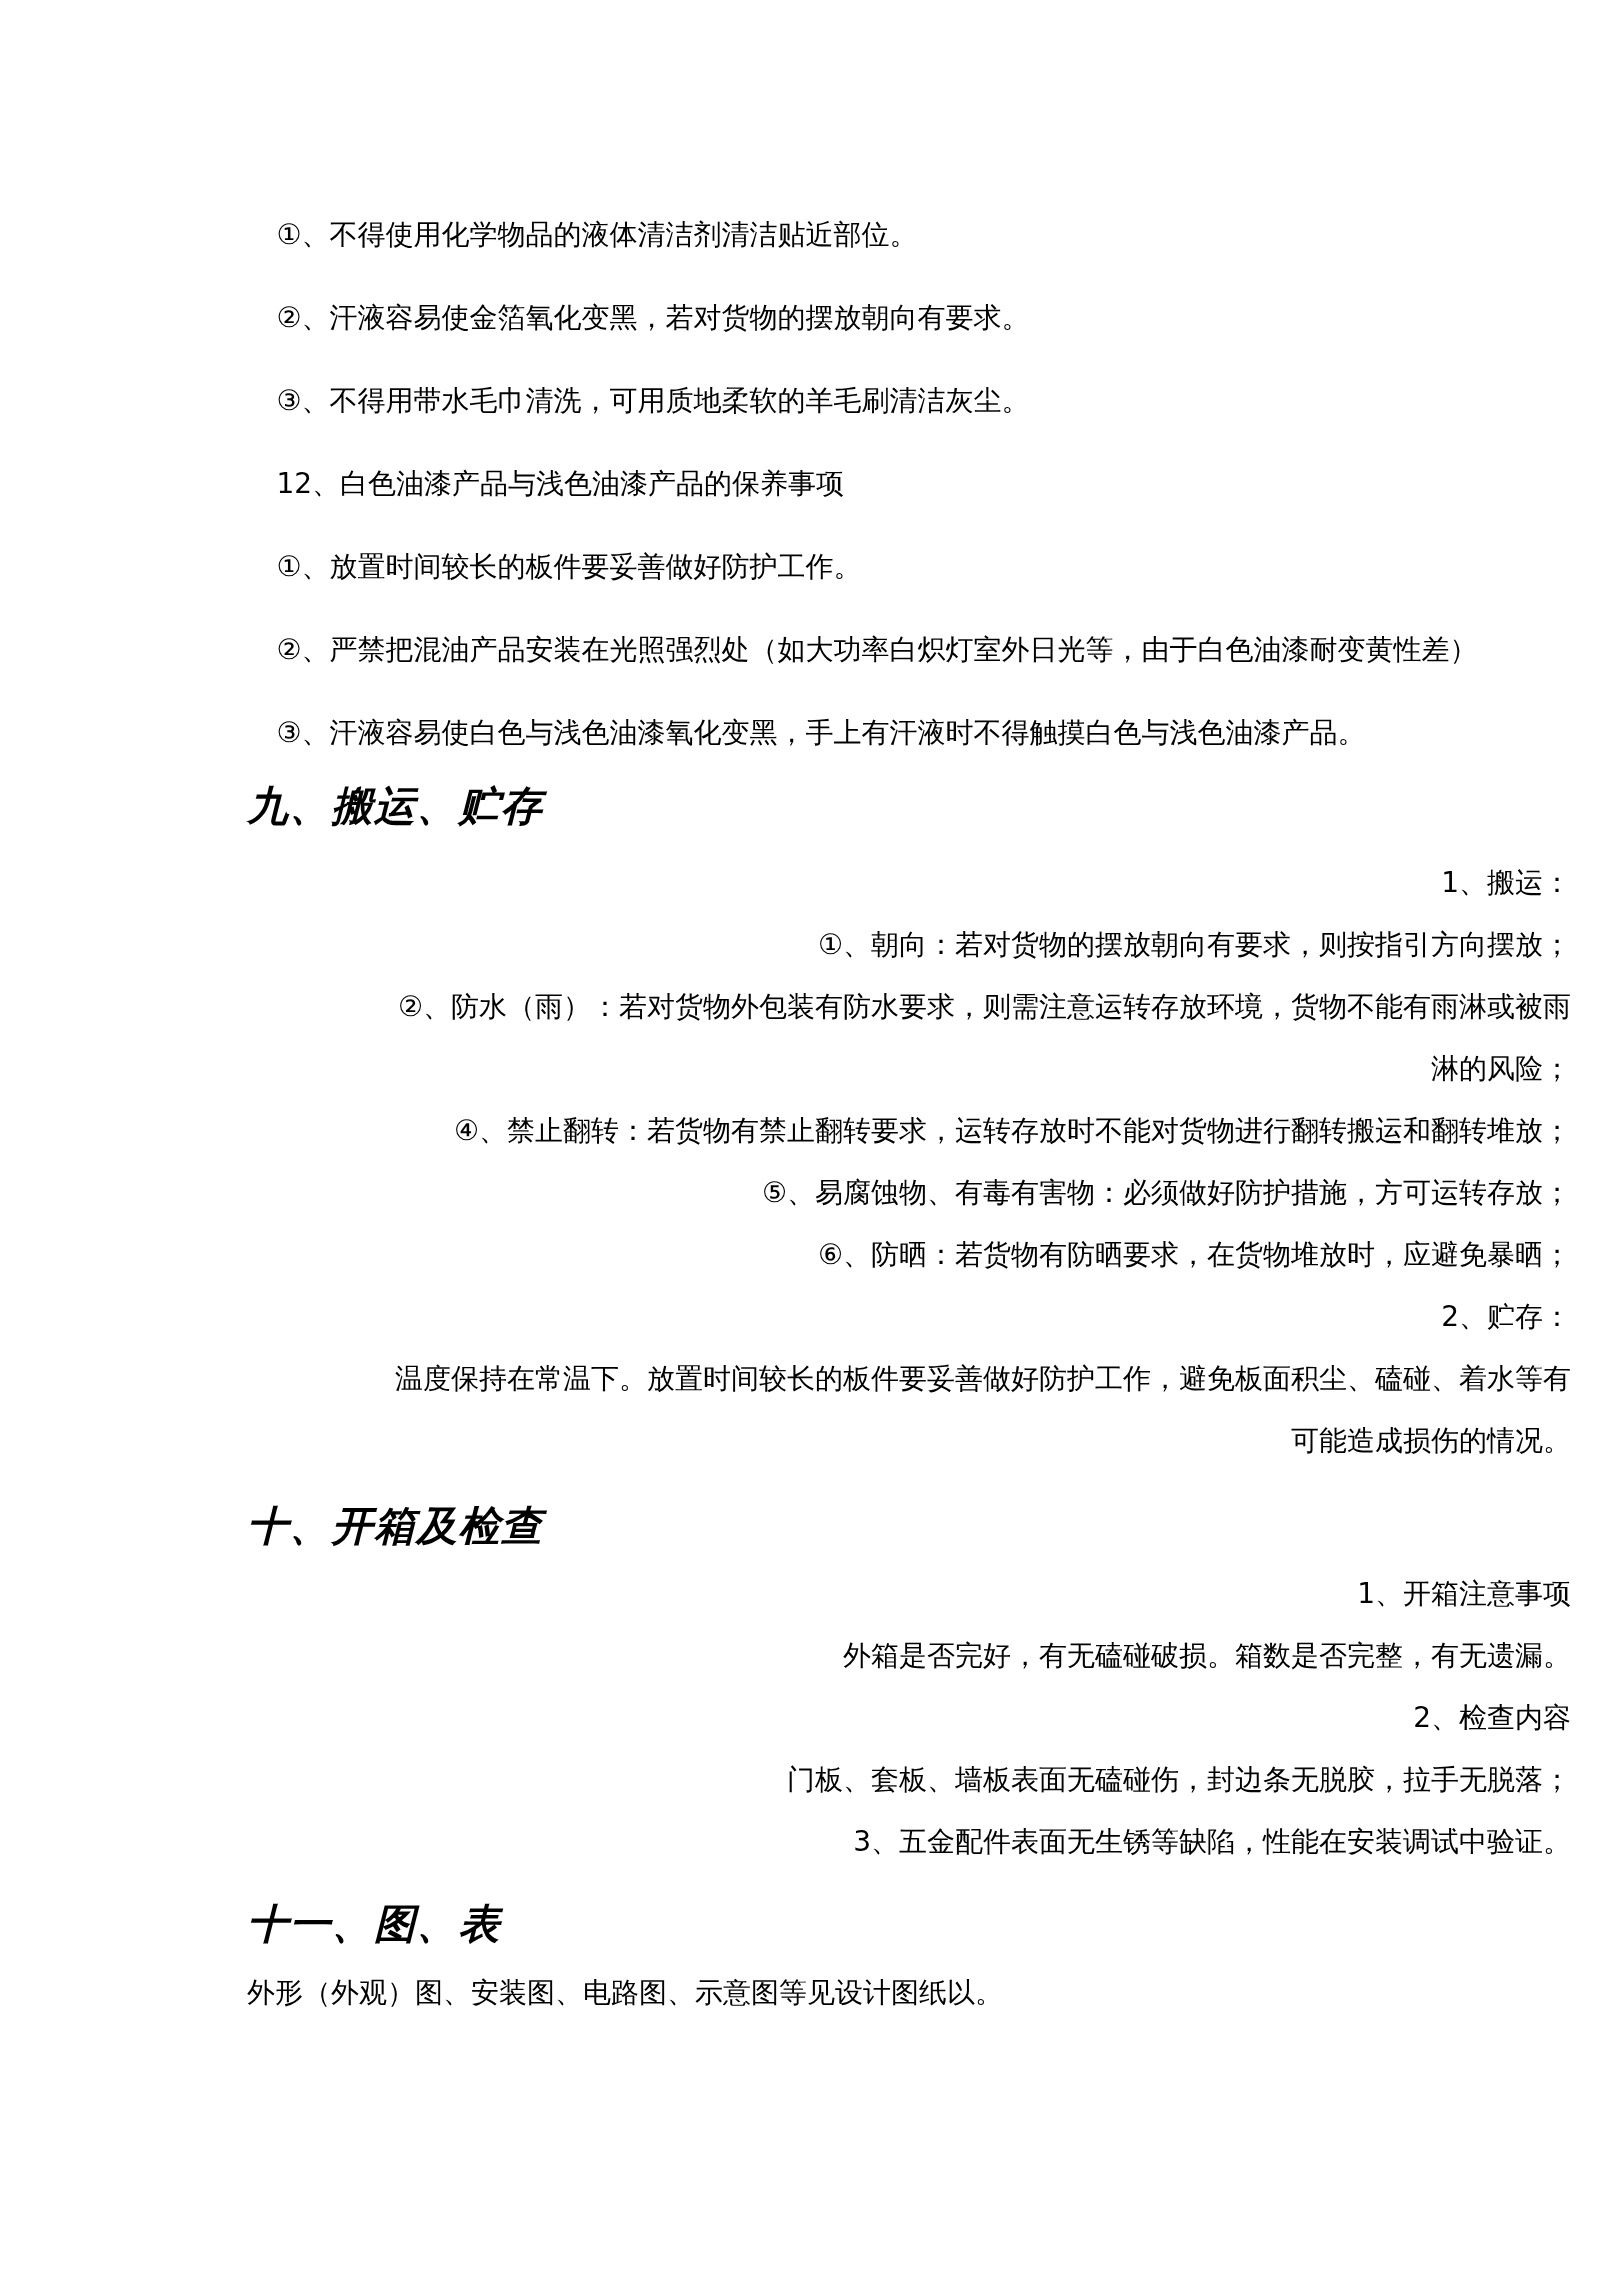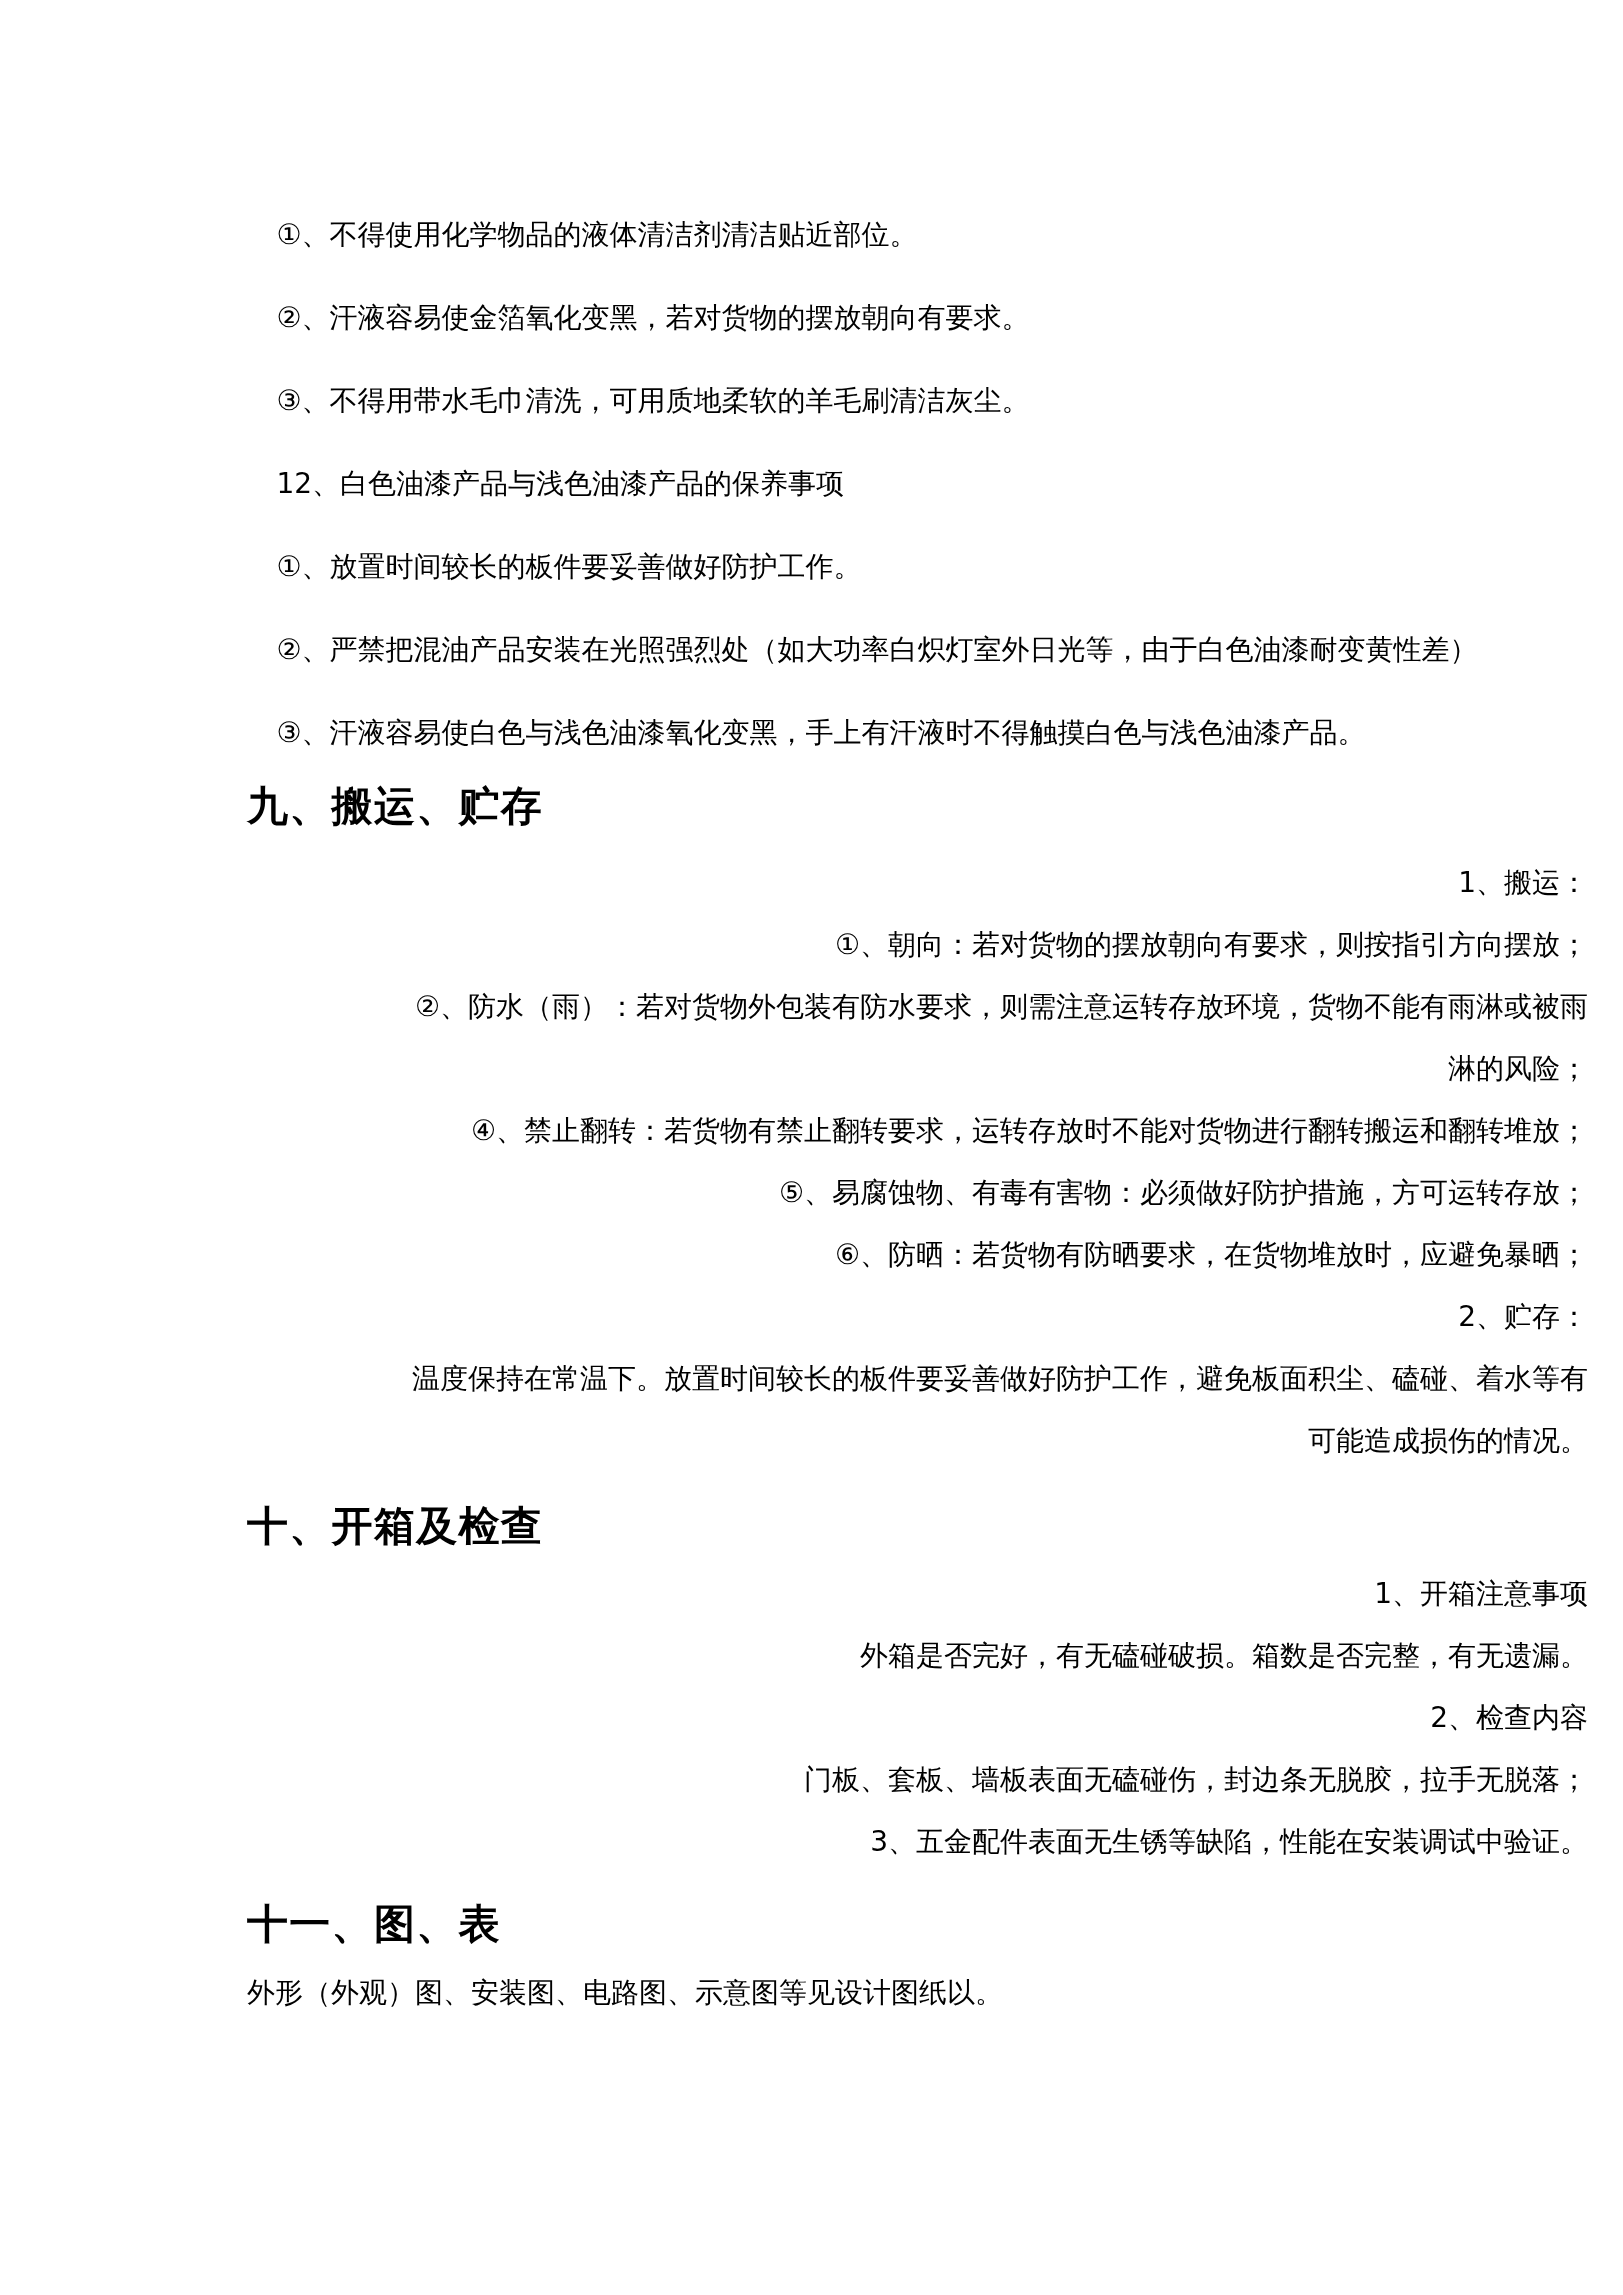--- a/index.html
+++ b/index.html
@@ -5,33 +5,34 @@
   * { margin: 0; padding: 0; box-sizing: border-box; }
   html, body { background: #888; }
   .page {
     position: relative;
     width: 1623px;
     height: 2295px;
     margin: 0 auto;
     background: #ffffff;
     color: #000000;
     font-family: "DejaVu Sans", "Liberation Sans", sans-serif;
-    padding: 193px 35px 0 247px;
+    padding: 193px 52px 0 247px;
     overflow: hidden;
   }
   .page p { white-space: nowrap; }
   .sec-a p {
     font-size: 28px;
     line-height: 83px;
   }
   .doc-heading {
     font-size: 41px;
     font-weight: bold;
     line-height: 65px;
     letter-spacing: 1.3px;
+    font-style: italic;
   }
   .sec-list p {
     font-size: 28px;
     line-height: 62px;
     text-align: right;
   }
   .ind1 { margin-left: 29.4px; }
   .ind2 { margin-left: 58px; }
   #list9  { margin-top: 13px; }
   #h10    { margin-top: 21.6px; }

